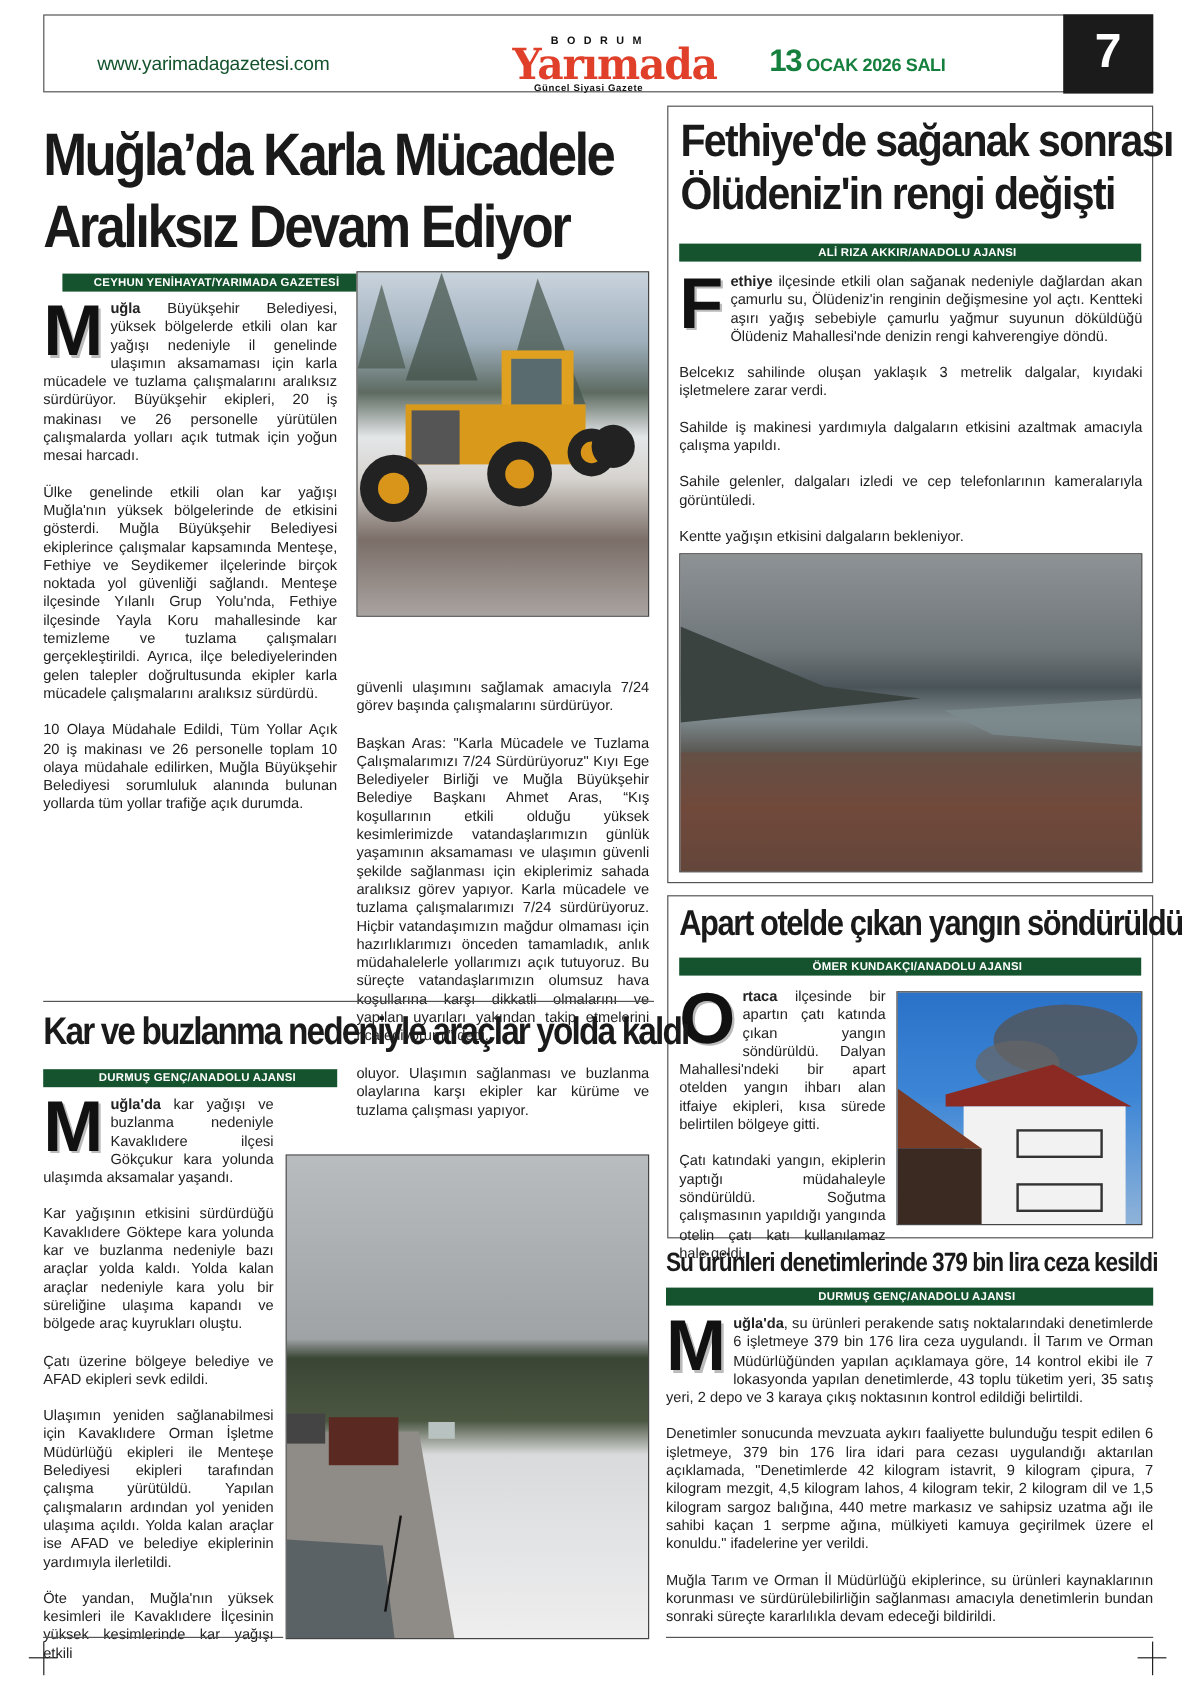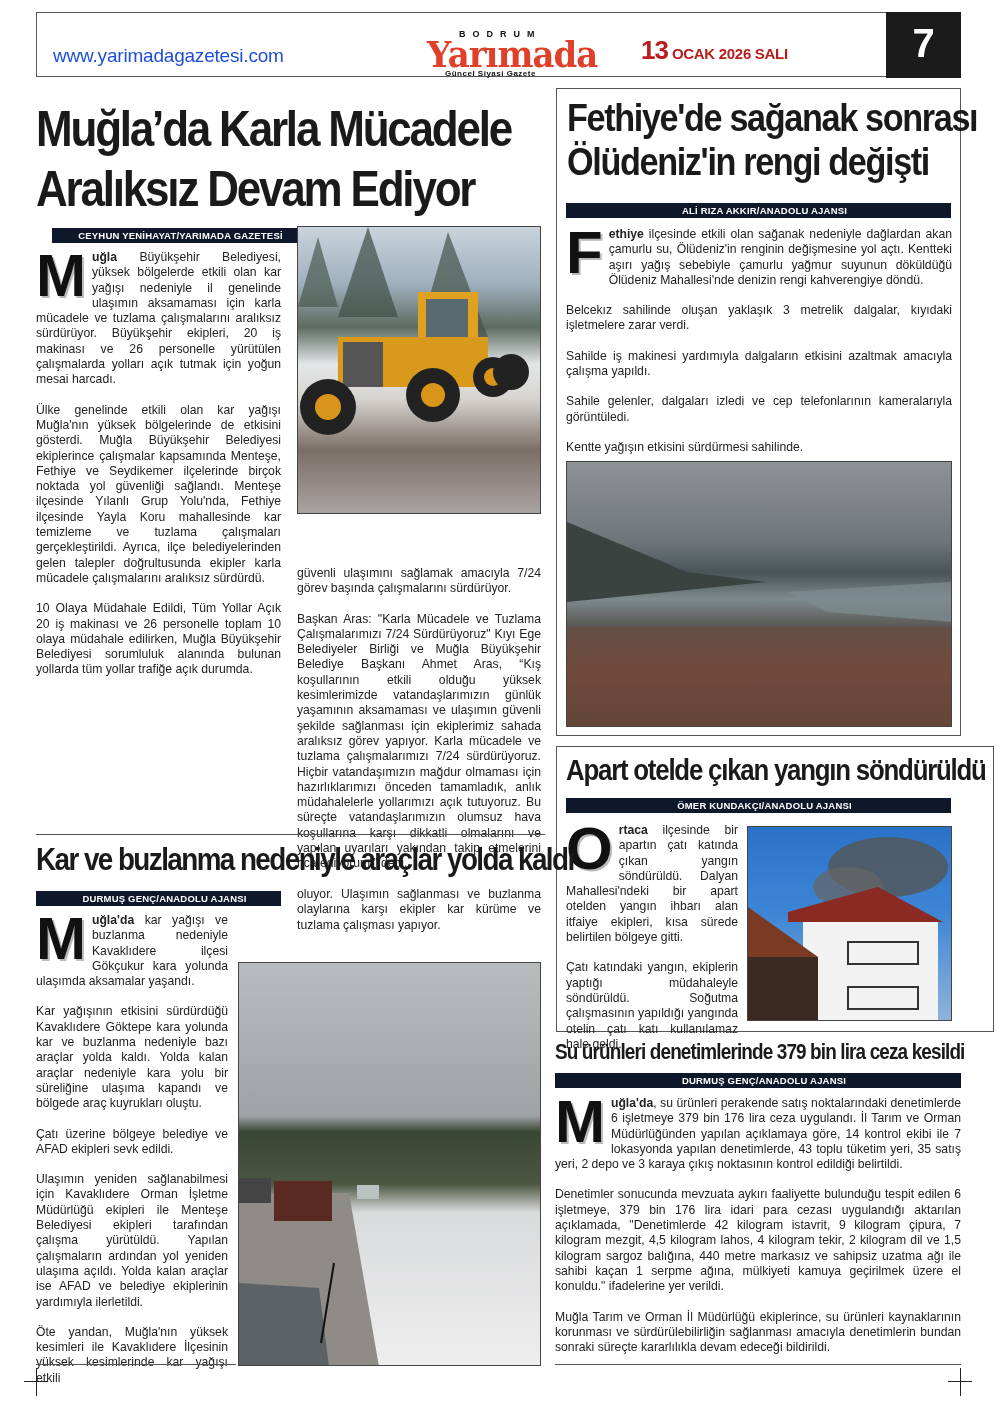--- a/index.html
+++ b/index.html
@@ -1,32 +1,32 @@
 <!DOCTYPE html>
 <html><head>
 <meta charset="utf-8">
 <style>
   * { box-sizing: border-box; margin: 0; padding: 0; }
   html, body { width: 996px; height: 1401px; background: #fff; overflow: hidden; }
   body { position: relative; font-family: "Liberation Sans", sans-serif; color: #1a1a1a; }
 
   
   .masthead { position: absolute; left: 36px; top: 12px; width: 925px; height: 65px; border: 1px solid #555; }
-  .mast-url { position: absolute; left: 16px; top: 32px; font-size: 19px; color: #1d4ed8; letter-spacing: -0.2px; }
+  .mast-url { position: absolute; left: 44px; top: 32px; font-size: 16px; color: #14532d; letter-spacing: -0.2px; }
   .logo { position: absolute; left: 384px; top: 16px; width: 170px; height: 50px; }
   .logo-top { position: absolute; left: 38px; top: 0; font-size: 9px; font-weight: bold; letter-spacing: 7px; color: #111; }
   .logo-main { position: absolute; left: 6px; top: 5px; font-family: "DejaVu Serif", serif; font-size: 34px; color: #e0402a; letter-spacing: -1px; font-weight: bold; transform: scaleY(1.05); }
   .logo-sub { position: absolute; left: 24px; top: 40px; font-size: 8px; font-weight: bold; color: #111; letter-spacing: 0.5px; }
-  .mast-date { position: absolute; left: 604px; top: 22px; font-weight: bold; color: #b91c1c; }
+  .mast-date { position: absolute; left: 604px; top: 22px; font-weight: bold; color: #15803d; }
   .mast-date .day { font-size: 26px; letter-spacing: -1px; }
   .mast-date .rest { font-size: 15px; margin-left: 4px; letter-spacing: -0.3px; }
   .page-num { position: absolute; right: -1px; top: -1px; width: 75px; height: 66px; background: #1b1b1b; color: #fff; font-size: 40px; font-weight: bold; text-align: center; line-height: 62px; }
 
   .headline { font-family: "Liberation Sans", sans-serif; font-weight: bold; color: #1a1a1a; letter-spacing: -1.5px; line-height: 1; }
-  .byline { background: #0f172a; color: #fff; font-size: 9.5px; font-weight: bold; text-align: center; height: 15px; line-height: 15px; letter-spacing: 0.2px; padding-left: 12px; }
+  .byline { background: #14532d; color: #fff; font-size: 9.5px; font-weight: bold; text-align: center; height: 15px; line-height: 15px; letter-spacing: 0.2px; padding-left: 12px; }
   .para { font-size: 12.2px; line-height: 15.3px; text-align: justify; color: #222; margin-bottom: 15px; }
   .dropcap { float: left; font-family: "Liberation Sans", sans-serif; font-weight: bold; font-size: 60px; line-height: 48px; margin: 2px 6px 0 0; color: #111; text-shadow: 2px 2px 0 #bbb; }
   .lead { font-weight: bold; }
   .photo { position: absolute; border: 1px solid #444; overflow: hidden; }
   .rule { position: absolute; height: 1px; background: #555; }
   .box { position: absolute; border: 1px solid #555; }
   .crop { position: absolute; background: #222; }
 </style>
 </head>
 <body>
@@ -85,32 +85,32 @@
   <div class="headline" style="position:absolute;left:10px;top:10px;font-size:38px;letter-spacing:-1.5px;">
     <div style="white-space:nowrap;transform:scaleX(0.9);transform-origin:left;">Fethiye'de sağanak sonrası</div>
     <div style="white-space:nowrap;transform:scaleX(0.9);transform-origin:left;margin-top:6px;">Ölüdeniz'in rengi değişti</div>
   </div>
   <div class="byline" style="position:absolute;left:9px;top:114px;width:385px;">ALİ RIZA AKKIR/ANADOLU AJANSI</div>
   <div style="position:absolute;left:9px;top:138px;width:386px;">
     <p class="para"><span class="dropcap">F</span><span class="lead">ethiye</span><span> ilçesinde etkili olan sağanak nedeniyle dağlardan akan çamurlu su, Ölüdeniz'in renginin değişmesine yol açtı. Kentteki aşırı yağış sebebiyle çamurlu yağmur suyunun döküldüğü Ölüdeniz Mahallesi'nde denizin rengi kahverengiye döndü.</span></p>
     <p class="para">Belcekız sahilinde oluşan yaklaşık 3 metrelik dalgalar, kıyıdaki işletmelere zarar verdi.</p>
     <p class="para">Sahilde iş makinesi yardımıyla dalgaların etkisini azaltmak amacıyla çalışma yapıldı.</p>
     <p class="para">Sahile gelenler, dalgaları izledi ve cep telefonlarının kameralarıyla görüntüledi.</p>
-    <p class="para">Kentte yağışın etkisini sürdürmesi sahilinde.</p>
+    <p class="para">Kentte yağışın etkisini dalgaların bekleniyor.</p>
   </div>
   <div class="photo" style="left:9px;top:372px;width:386px;height:266px;background:linear-gradient(180deg,#8d9295 0%,#6f767a 30%,#4a5458 42%,#7e8a8e 52%,#5b5a55 62%,#7a4a3a 80%,#5a4238 100%);">
     <svg width="386" height="266" viewBox="0 0 386 266">
       <polygon points="0,60 120,110 200,120 0,140" fill="#3b4340"></polygon>
       <polygon points="220,130 386,120 386,160 260,150" fill="#7c8b8e" opacity="0.8"></polygon>
       <rect x="0" y="165" width="386" height="101" fill="#6b4a3c" opacity="0.6"></rect>
     </svg>
   </div>
 </div>
 
-<div class="box" style="left:556px;top:746px;width:438px;height:286px;">
+<div class="box" style="left:556px;top:746px;width:405px;height:286px;">
   <div class="headline" style="position:absolute;left:9px;top:8px;font-size:30px;letter-spacing:-1.4px;white-space:nowrap;transform:scaleX(0.86);transform-origin:left;">Apart otelde çıkan yangın söndürüldü</div>
   <div class="byline" style="position:absolute;left:9px;top:51px;width:385px;">ÖMER KUNDAKÇI/ANADOLU AJANSI</div>
   <div style="position:absolute;left:9px;top:76px;width:172px;">
     <p class="para"><span class="dropcap">O</span><span class="lead">rtaca</span><span> ilçesinde bir apartın çatı katında çıkan yangın söndürüldü. Dalyan Mahallesi'ndeki bir apart otelden yangın ihbarı alan itfaiye ekipleri, kısa sürede belirtilen bölgeye gitti.</span></p>
     <p class="para">Çatı katındaki yangın, ekiplerin yaptığı müdahaleyle söndürüldü. Soğutma çalışmasının yapıldığı yangında otelin çatı katı kullanılamaz hale geldi.</p>
   </div>
   <div class="photo" style="left:190px;top:79px;width:205px;height:195px;background:linear-gradient(180deg,#2a72c8 0%,#3d86d6 45%,#8fb3d9 100%);">
     <svg width="205" height="195" viewBox="0 0 205 195">
       <ellipse cx="140" cy="40" rx="60" ry="30" fill="#555" opacity="0.8"></ellipse>
       <ellipse cx="100" cy="60" rx="35" ry="20" fill="#666" opacity="0.75"></ellipse>

